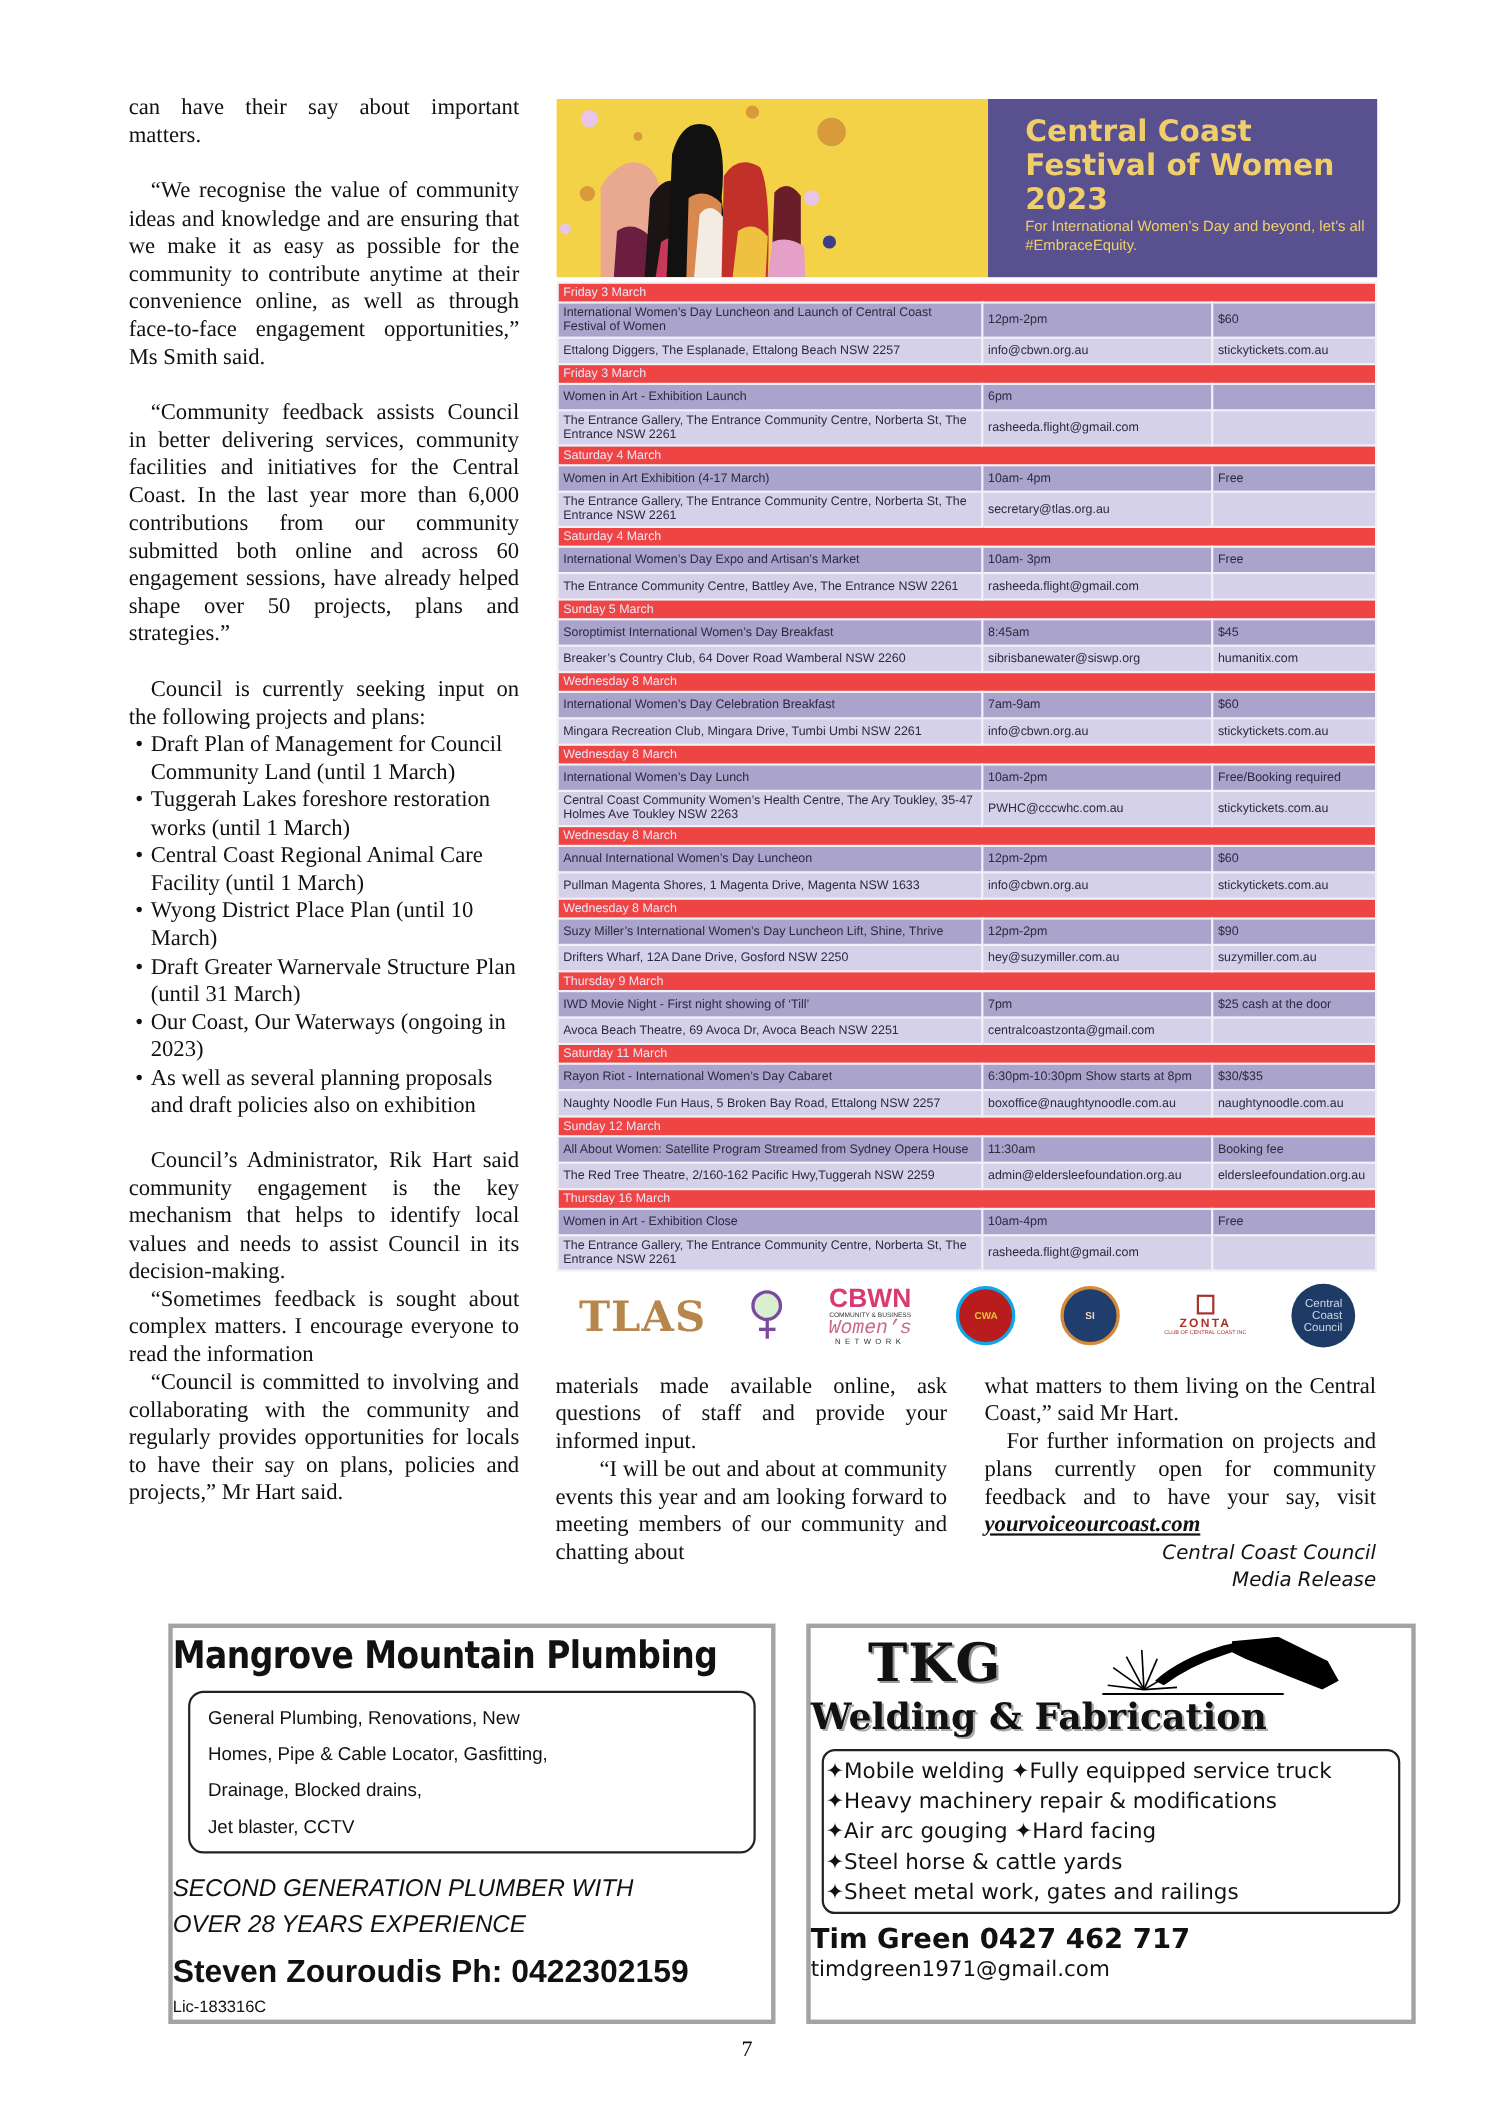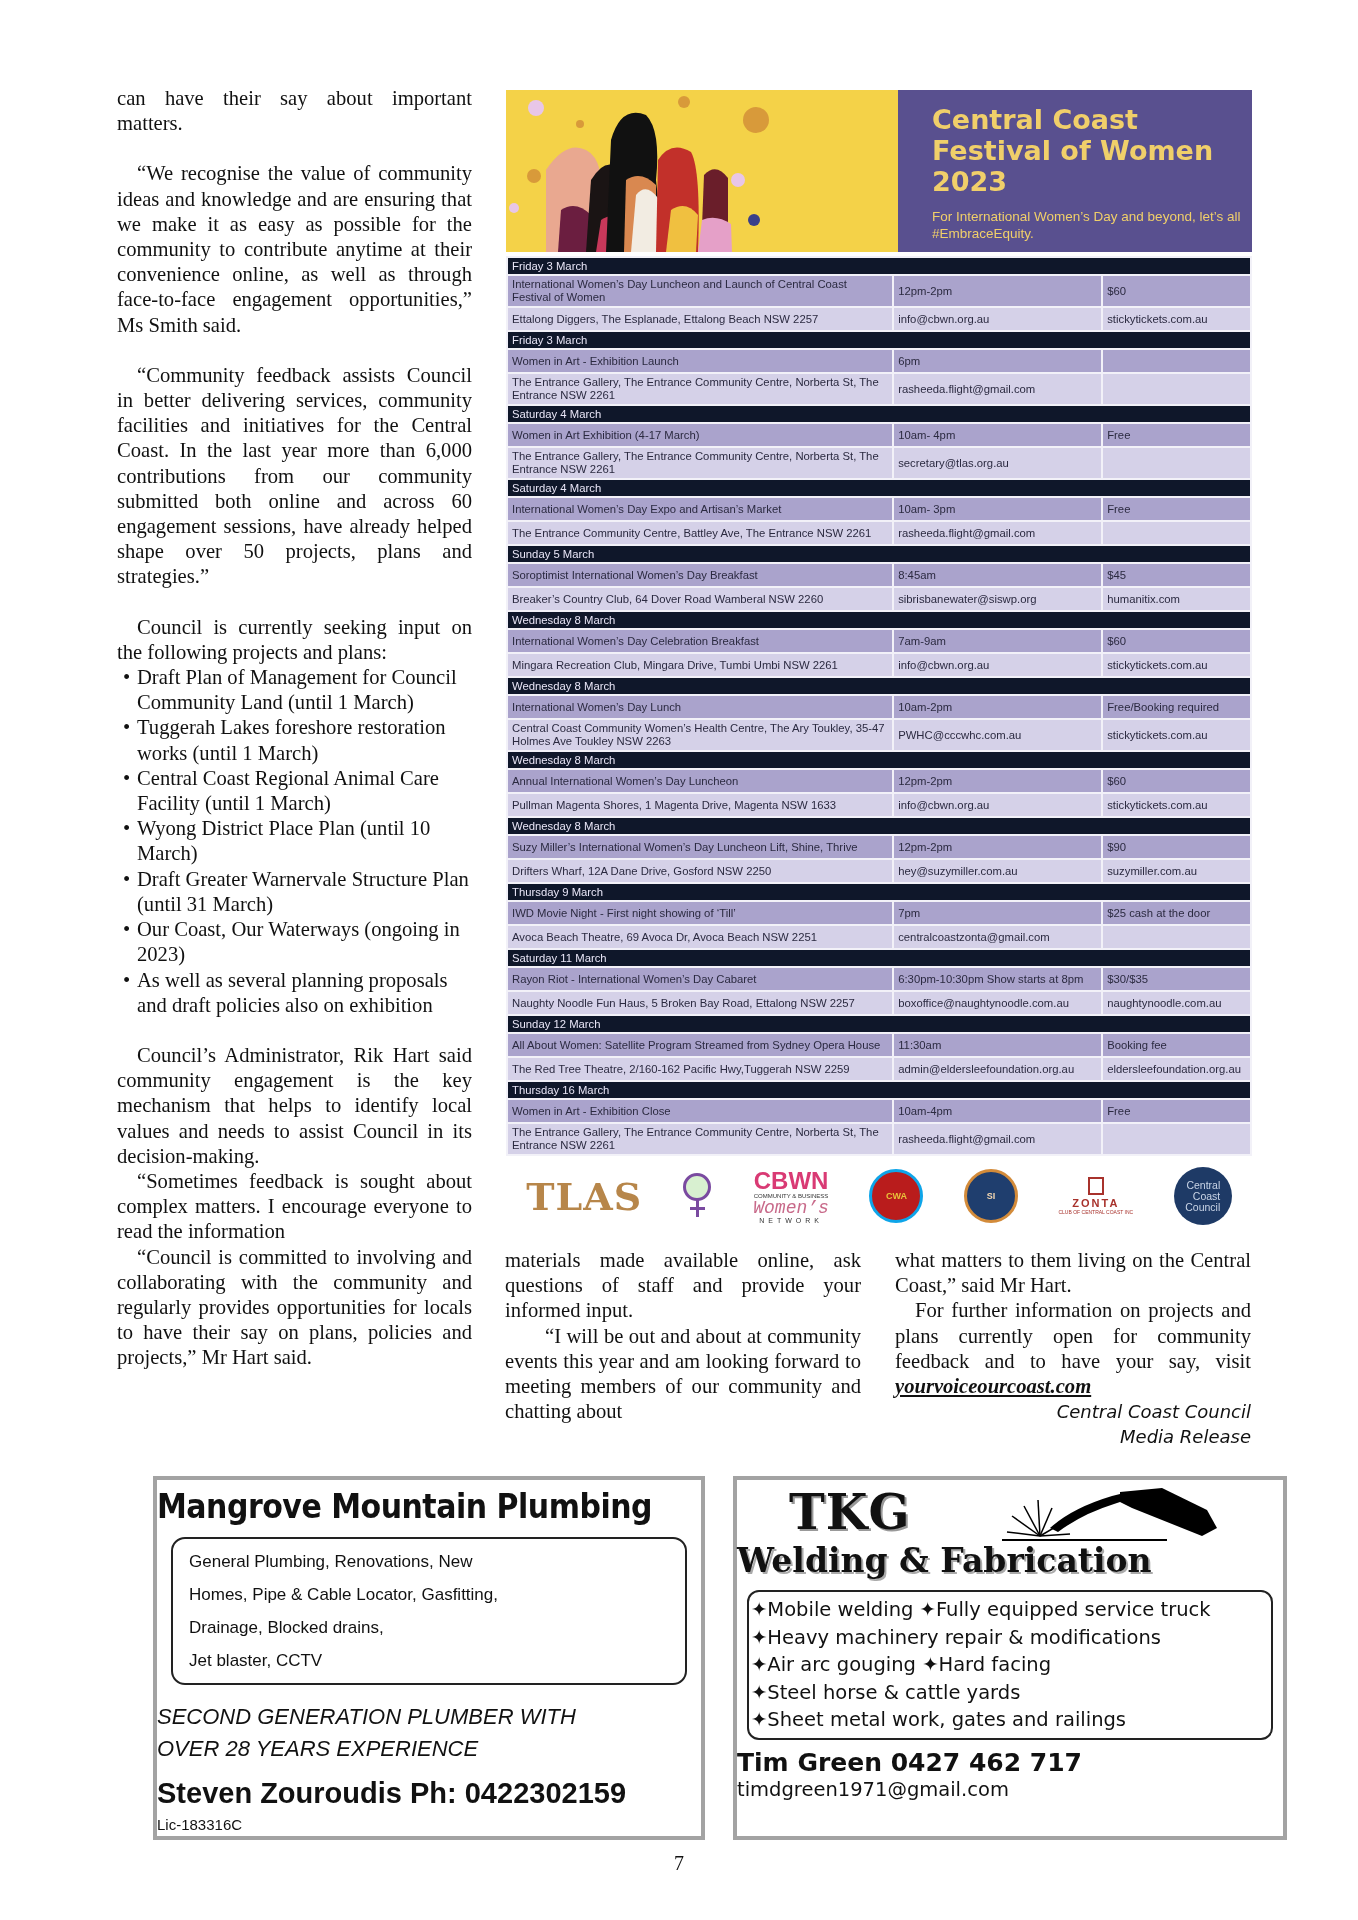--- a/index.html
+++ b/index.html
@@ -14,25 +14,25 @@
   .bullets { list-style: none; margin: 0 0 25px 0; padding: 0 0 0 0; text-align: left; }
   .bullets li { position: relative; padding-left: 20px; }
   .bullets li::before { content: "\2022"; position: absolute; left: 6px; top: 0; }
 
   
   .festival { left: 506px; top: 90px; width: 746px; }
   .banner { height: 162px; display: flex; }
   .banner-art { width: 392px; height: 162px; background: #f4d248; position: relative; overflow: hidden; }
   .banner-title-box { flex: 1; background: #59508f; padding: 14px 0 0 34px; box-sizing: border-box; }
   .banner-title { color: #f0cf6a; font-family: "DejaVu Sans", sans-serif; font-weight: bold; font-size: 27px; line-height: 31px; }
-  .banner-sub { color: #f0cf6a; font-family: "Liberation Sans", sans-serif; font-size: 13.5px; line-height: 17px; margin-top: 11px; }
+  .banner-sub { color: #f0cf6a; font-family: "Liberation Sans", sans-serif; font-size: 13.5px; line-height: 17px; margin-top: 0; }
 
   .sched { width: 746px; border-collapse: collapse; font-family: "Liberation Sans", sans-serif; font-size: 11.3px; color: #2b2a40; margin-top: 4px; }
   .sched td { padding: 2px 4px; border: 2px solid #f2f1f8; vertical-align: middle; line-height: 13px; }
-  .sched tr.day td { background: #0f172a; color: #e9e6f7; height: 14px; padding: 1px 4px; }
+  .sched tr.day td { background: #ef4444; color: #e9e6f7; height: 14px; padding: 1px 4px; }
   .sched tr.title td { background: #aaa3cc; height: 18px; }
   .sched tr.detail td { background: #d5d1e8; height: 18px; }
   .c1 { width: 389px; }
   .c2 { width: 200px; }
   .c3 { width: 139px; }
 
   .logos { display: flex; justify-content: space-around; align-items: center; height: 76px; margin-top: 2px; }
   .logo { font-family: "Liberation Sans", sans-serif; text-align: center; }
   .logo-tlas { font-size: 38px; font-weight: bold; color: #b7864a; letter-spacing: 1px; font-family: "DejaVu Serif", serif; }
   .logo-fem { width: 30px; height: 46px; position: relative; }

